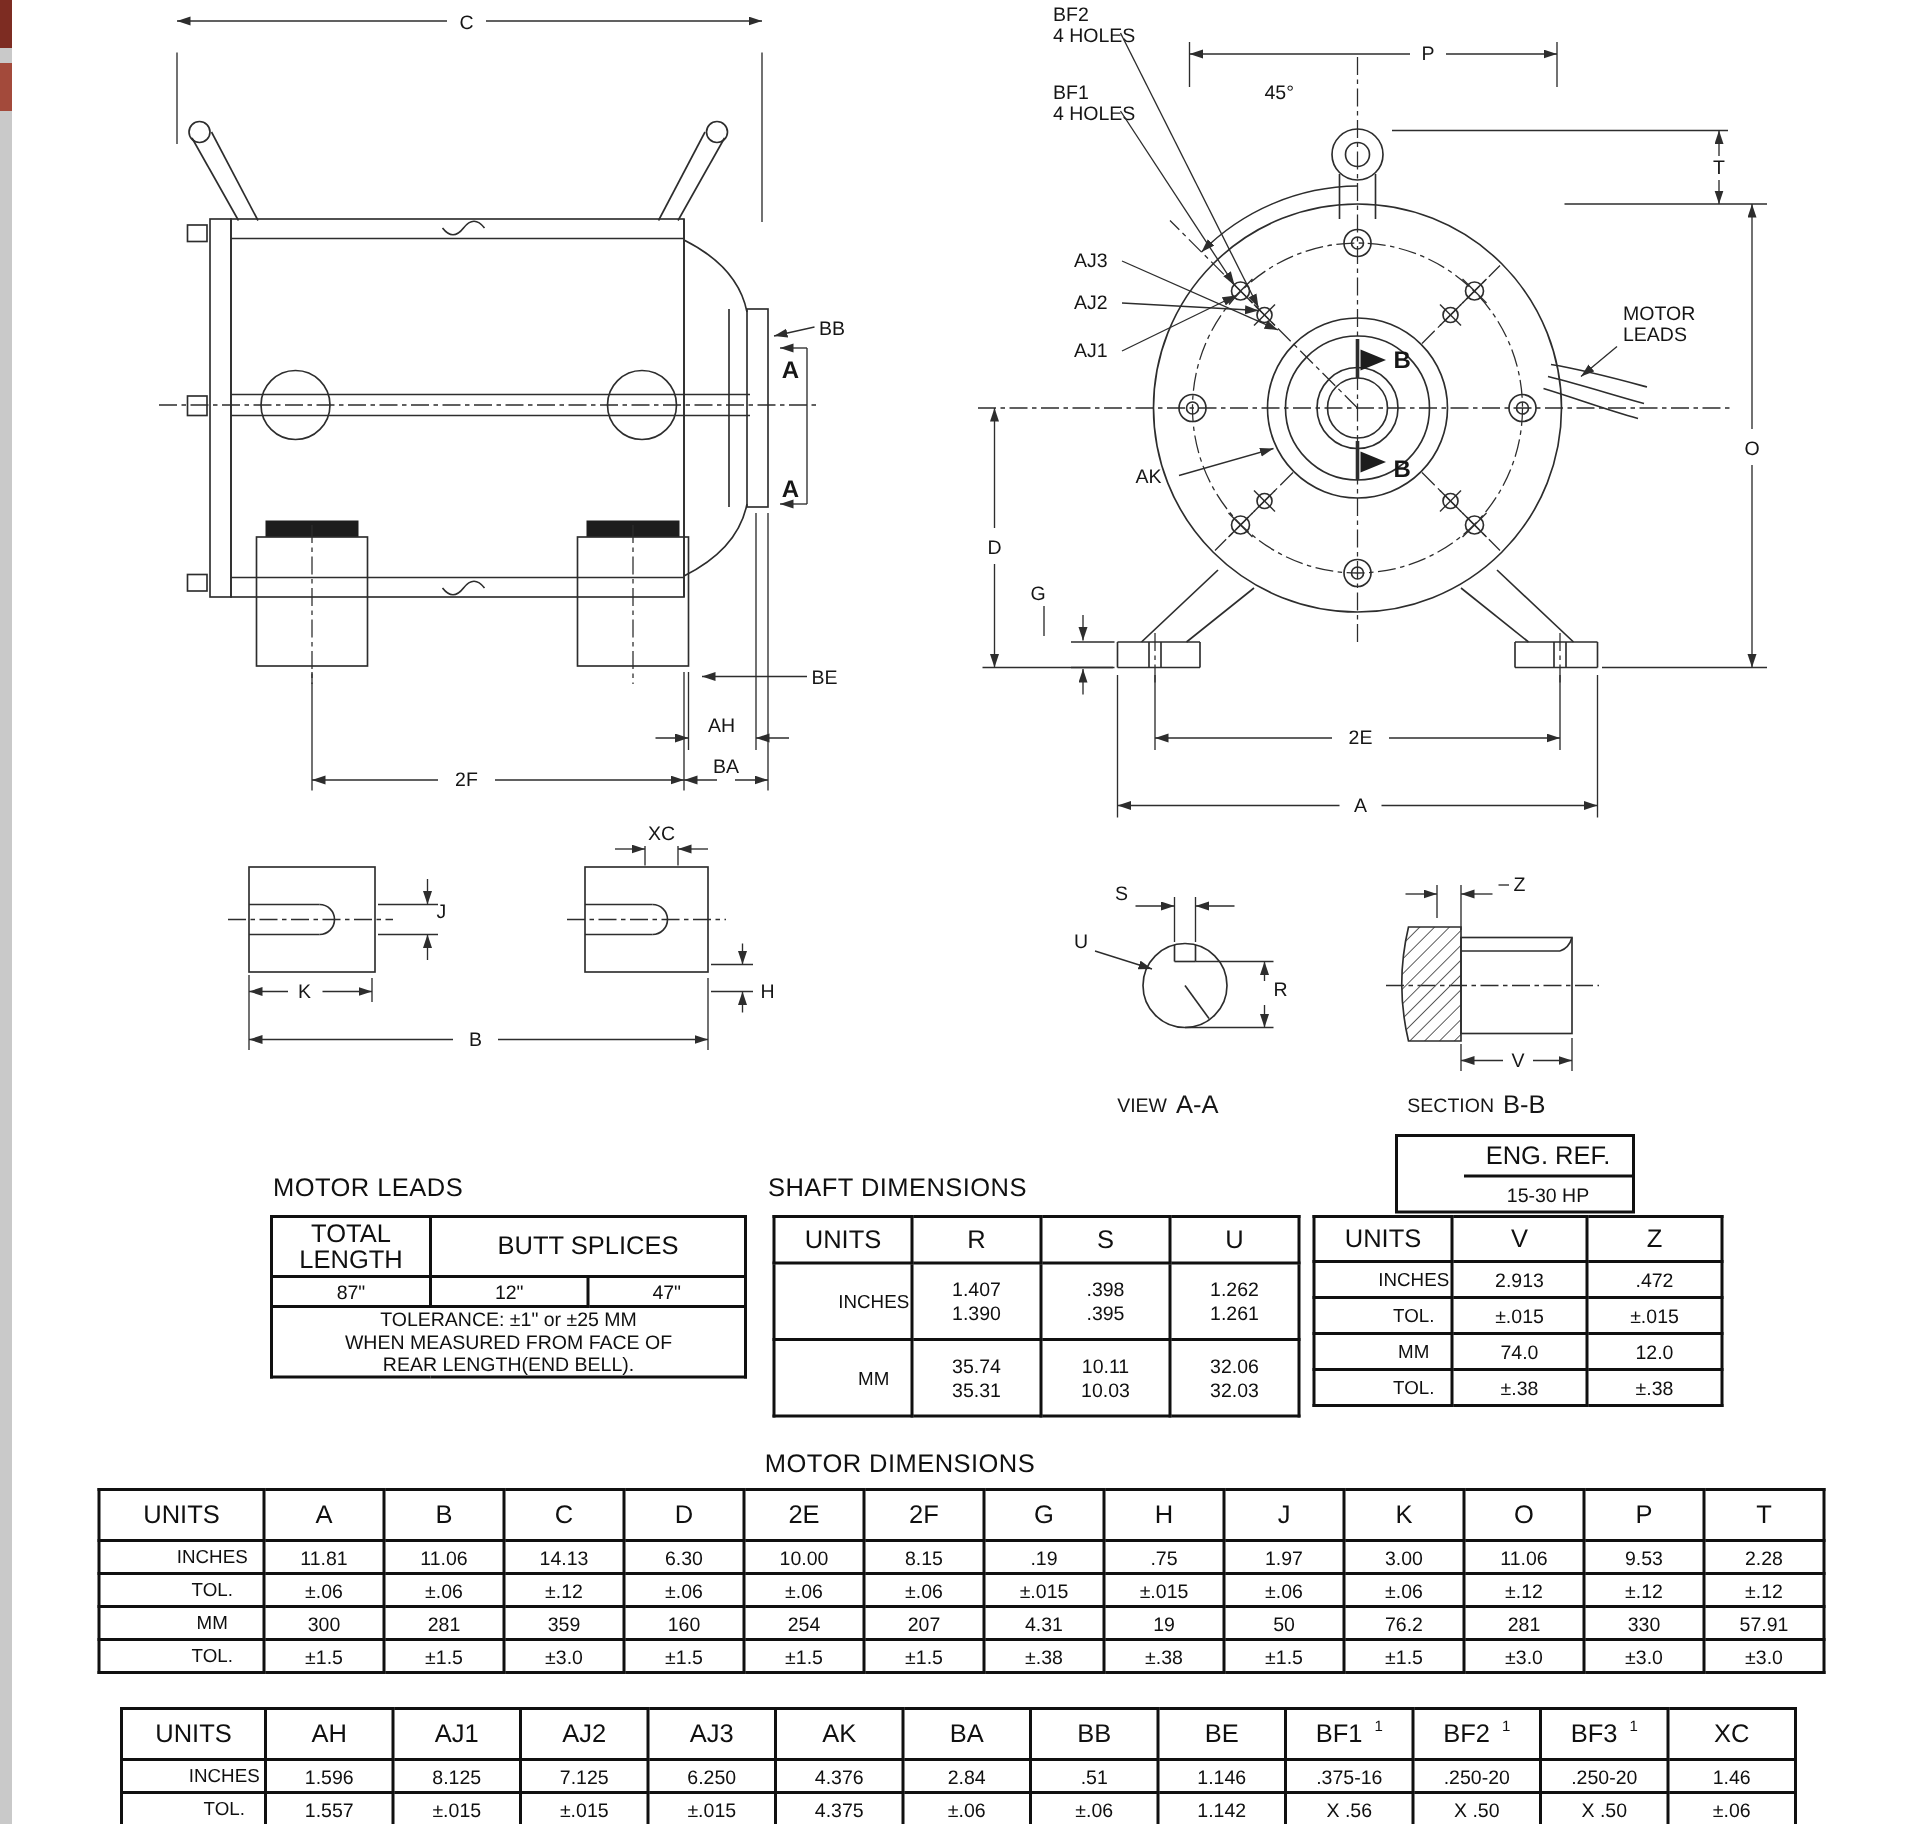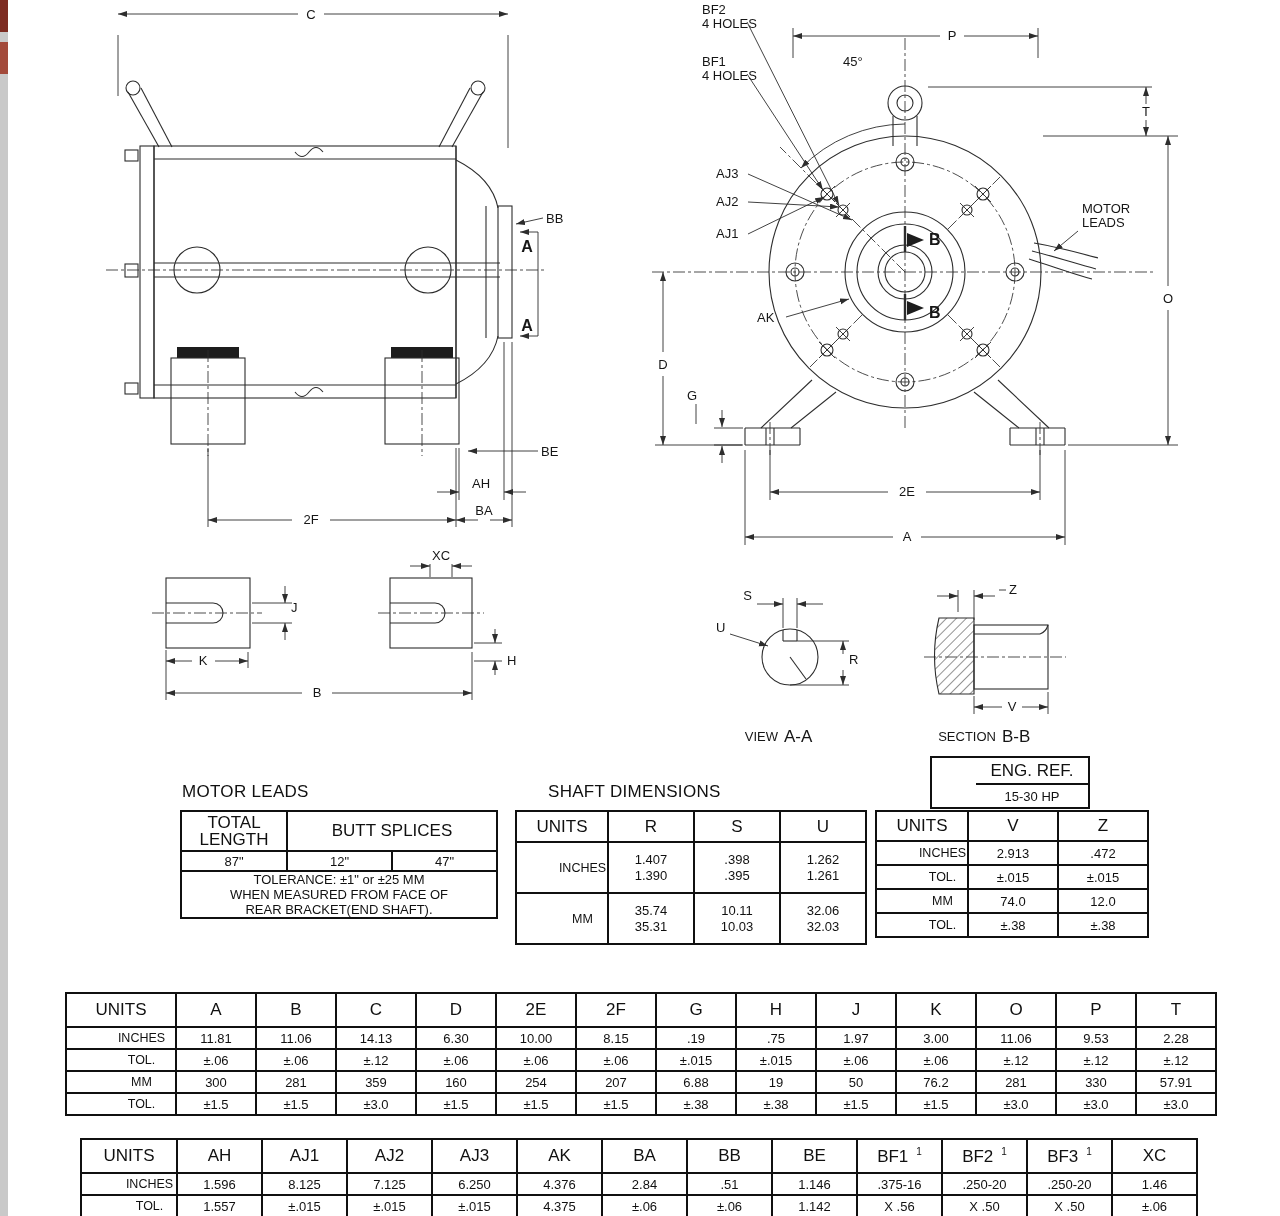--- a/index.html
+++ b/index.html
@@ -354,21 +354,22 @@
       <line class="e" x1="1048" y1="692" x2="1048" y2="714"></line>
       <line class="e" x1="1002" y1="707" x2="974" y2="707" marker-end="url(#ae)"></line>
       <line class="e" x1="1022" y1="707" x2="1048" y2="707" marker-end="url(#ae)"></line>
       <text class="tx" x="1012" y="711" text-anchor="middle">V</text>
       <text class="tx" x="996" y="741" text-anchor="end">SECTION</text>
       <text class="txc" x="1002" y="742">B-B</text>
     </g>
   </svg>
 
   <div class="ttl" style="left:182px;top:782px;">MOTOR LEADS</div>
-  <div class="ttl" style="left:548px;top:782px;">SHAFT DIMENSIONS</div>
+  <div class="ttl" style="left:512px;top:782px;">SHAFT DIMENSIONS</div>
+  <div class="ttl" style="left:360px;top:966px;width:480px;text-align:center;">MOTOR DIMENSIONS</div>
 
   <div class="engref" style="left:930px;top:756px;padding-left:44px;">
     <div class="engref-title">ENG. REF.</div>
     <div class="engref-value">15-30 HP</div>
   </div>
 
   <table class="tbl" style="left:180px;top:810px;width:316px;">
     <colgroup>
         <col style="width:106px">
         <col style="width:105px">
@@ -384,21 +385,21 @@
     </tr>
     <tr style="height:20px">
       <td>87"</td>
       <td>12"</td>
       <td>47"</td>
     </tr>
     <tr>
       <td colspan="3" class="tolnote">
         <div>TOLERANCE:  ±1" or  ±25 MM</div>
         <div>WHEN MEASURED FROM FACE OF</div>
-        <div>REAR BRACKET(END SHAFT).</div>
+        <div>REAR LENGTH(END BELL).</div>
       </td>
     </tr>
   </tbody>
     </table>
 
   <table class="tbl" style="left:515px;top:810px;width:350px;">
     <colgroup>
         <col style="width:92px">
         <col style="width:86px">
         <col style="width:86px">
@@ -534,21 +535,21 @@
       <td>±.12</td>
     </tr>
     <tr style="height:22px">
       <td class="ul">MM</td>
       <td>300</td>
       <td>281</td>
       <td>359</td>
       <td>160</td>
       <td>254</td>
       <td>207</td>
-      <td>6.88</td>
+      <td>4.31</td>
       <td>19</td>
       <td>50</td>
       <td>76.2</td>
       <td>281</td>
       <td>330</td>
       <td>57.91</td>
     </tr>
     <tr style="height:22px">
       <td class="ul">TOL.</td>
       <td>±1.5</td>

